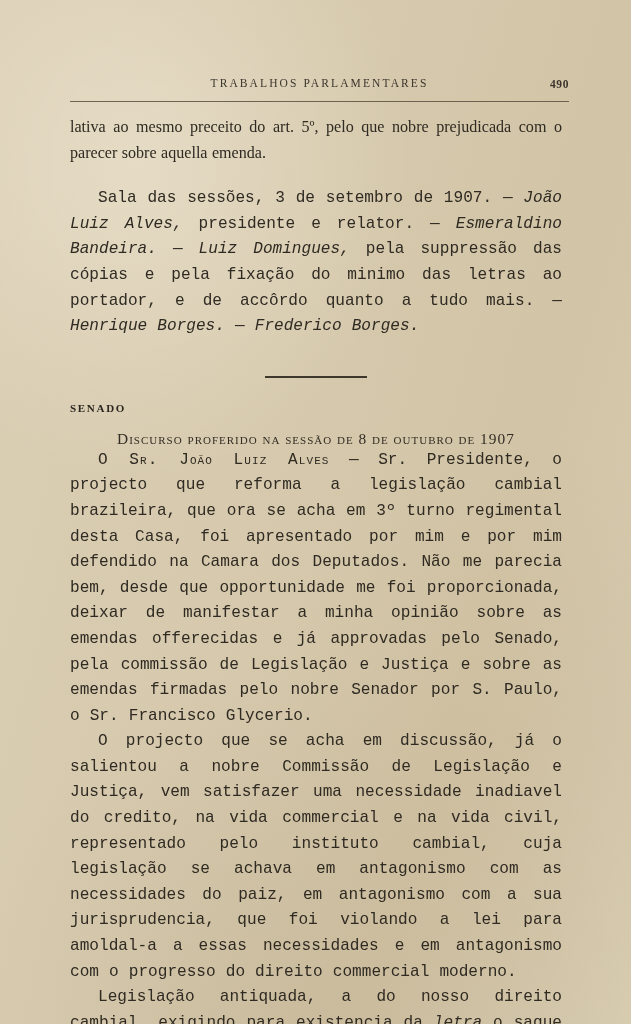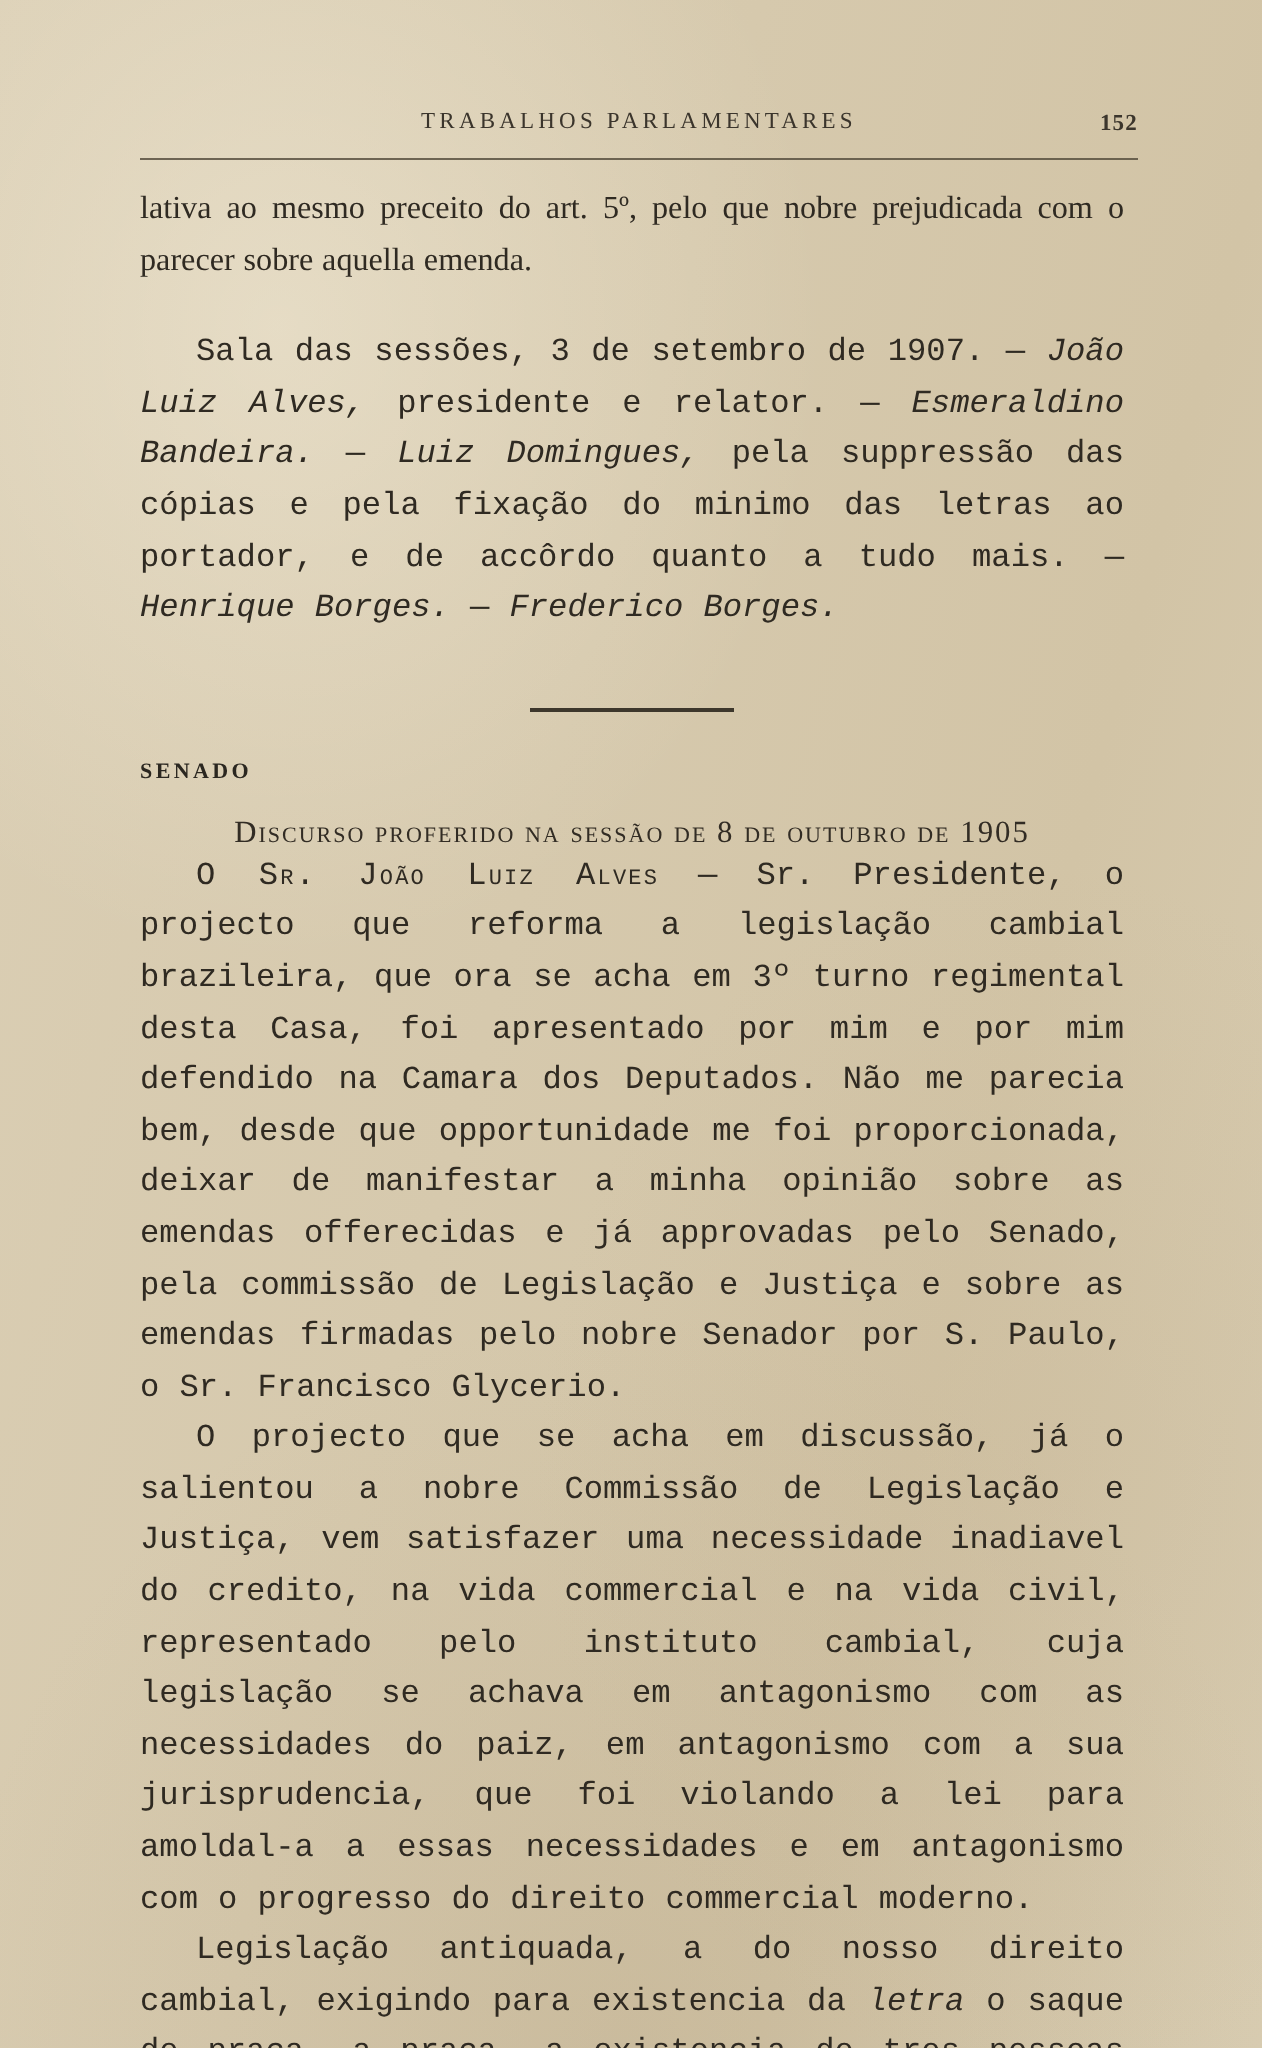--- a/index.html
+++ b/index.html
@@ -25,20 +25,21 @@
       radial-gradient(ellipse 60% 45% at 82% 72%, rgba(196,178,146,0.30), rgba(196,178,146,0) 66%),
       radial-gradient(ellipse 90% 60% at 50% 100%, rgba(176,158,126,0.26), rgba(176,158,126,0) 60%),
       linear-gradient(105deg, #dbcfb5 0%, #d6c9ad 42%, #d2c4a6 72%, #d8ccb1 100%);
     pointer-events: none;
   }
 
   .page {
     position: absolute;
     inset: 0;
     padding: 2px;
+    margin-top: 22px;
   }
 
   
   .running-head {
     position: absolute;
     left: 70px;
     right: 62px;
     top: 55px;
     height: 22px;
   }
@@ -141,37 +142,37 @@
 </style>
 </head>
 <body>
 
 <div class="paper-texture"></div>
 
 <div class="page">
 
   <div class="running-head">
     <div class="head-title">TRABALHOS PARLAMENTARES</div>
-    <div class="head-folio">152</div>
+    <div class="head-folio">490</div>
   </div>
   <div class="head-rule"></div>
 
   <div class="column">
 
     <p class="para">lativa ao mesmo preceito do art. 5º, pelo que nobre prejudicada com o parecer sobre aquella emenda.</p>
 
     <p class="para indent gap-before"><span>Sala das sessões, 3 de setembro de 1907. — </span><i>João Luiz Alves,</i><span> presidente e relator. — </span><i>Esmeraldino Bandeira.</i><span> — </span><i>Luiz Domingues,</i><span> pela suppressão das cópias e pela fixação do minimo das letras ao portador, e de accôrdo quanto a tudo mais. — </span><i>Henrique Borges.</i><span> — </span><i>Frederico Borges.</i></p>
 
     <div class="section-break">
       <div class="rule"></div>
     </div>
 
     <p class="section-label">SENADO</p>
 
-    <p class="speech-title">Discurso proferido na sessão de 8 de outubro de 1905</p>
+    <p class="speech-title">Discurso proferido na sessão de 8 de outubro de 1907</p>
 
     <p class="para indent body-start"><span class="smallcaps">O Sr. João Luiz Alves</span><span> — </span><span>Sr. Presidente, o projecto que reforma a legislação cambial brazileira, que ora se acha em 3º turno regimental desta Casa, foi apresentado por mim e por mim defendido na Camara dos Deputados. Não me parecia bem, desde que opportunidade me foi proporcionada, deixar de manifestar a minha opinião sobre as emendas offerecidas e já approvadas pelo Senado, pela commissão de Legislação e Justiça e sobre as emendas firmadas pelo nobre Senador por S. Paulo, o Sr. Francisco Glycerio.</span></p>
 
     <p class="para indent">O projecto que se acha em discussão, já o salientou a nobre Commissão de Legislação e Justiça, vem satisfazer uma necessidade inadiavel do credito, na vida commercial e na vida civil, representado pelo instituto cambial, cuja legislação se achava em antagonismo com as necessidades do paiz, em antagonismo com a sua jurisprudencia, que foi violando a lei para amoldal-a a essas necessidades e em antagonismo com o progresso do direito commercial moderno.</p>
 
     <p class="para indent"><span>Legislação antiquada, a do nosso direito cambial, exigindo para existencia da </span><i>letra</i><span> o saque de praça, a praça, a existencia de tres pessoas intervindo na obrigação, o instituto da provisão, a declaração de causa da obrigação, etc. etc., impedia o instrumento cambial de preencher as necessidades da vida moderna. E, estou certo, já teria sido revogada a nossa legislação, si os usos commerciaes, si a tolerancia da jurisprudencia, si a</span></p>
 
   </div>
 </div>
 

